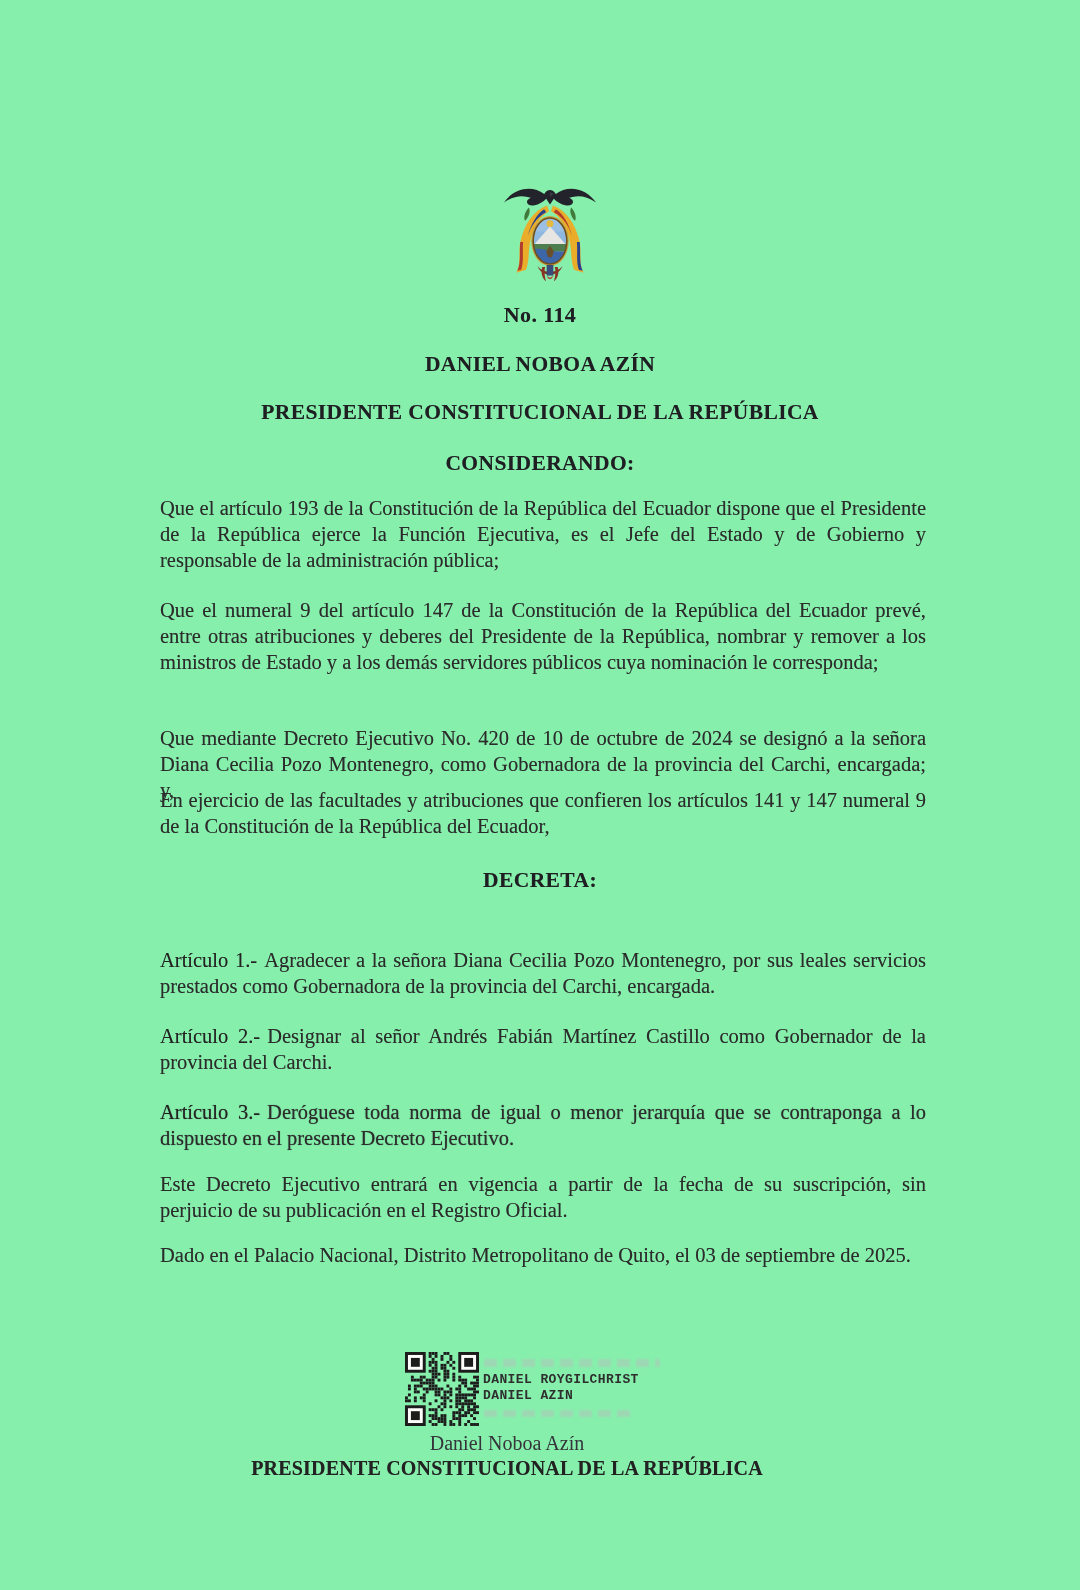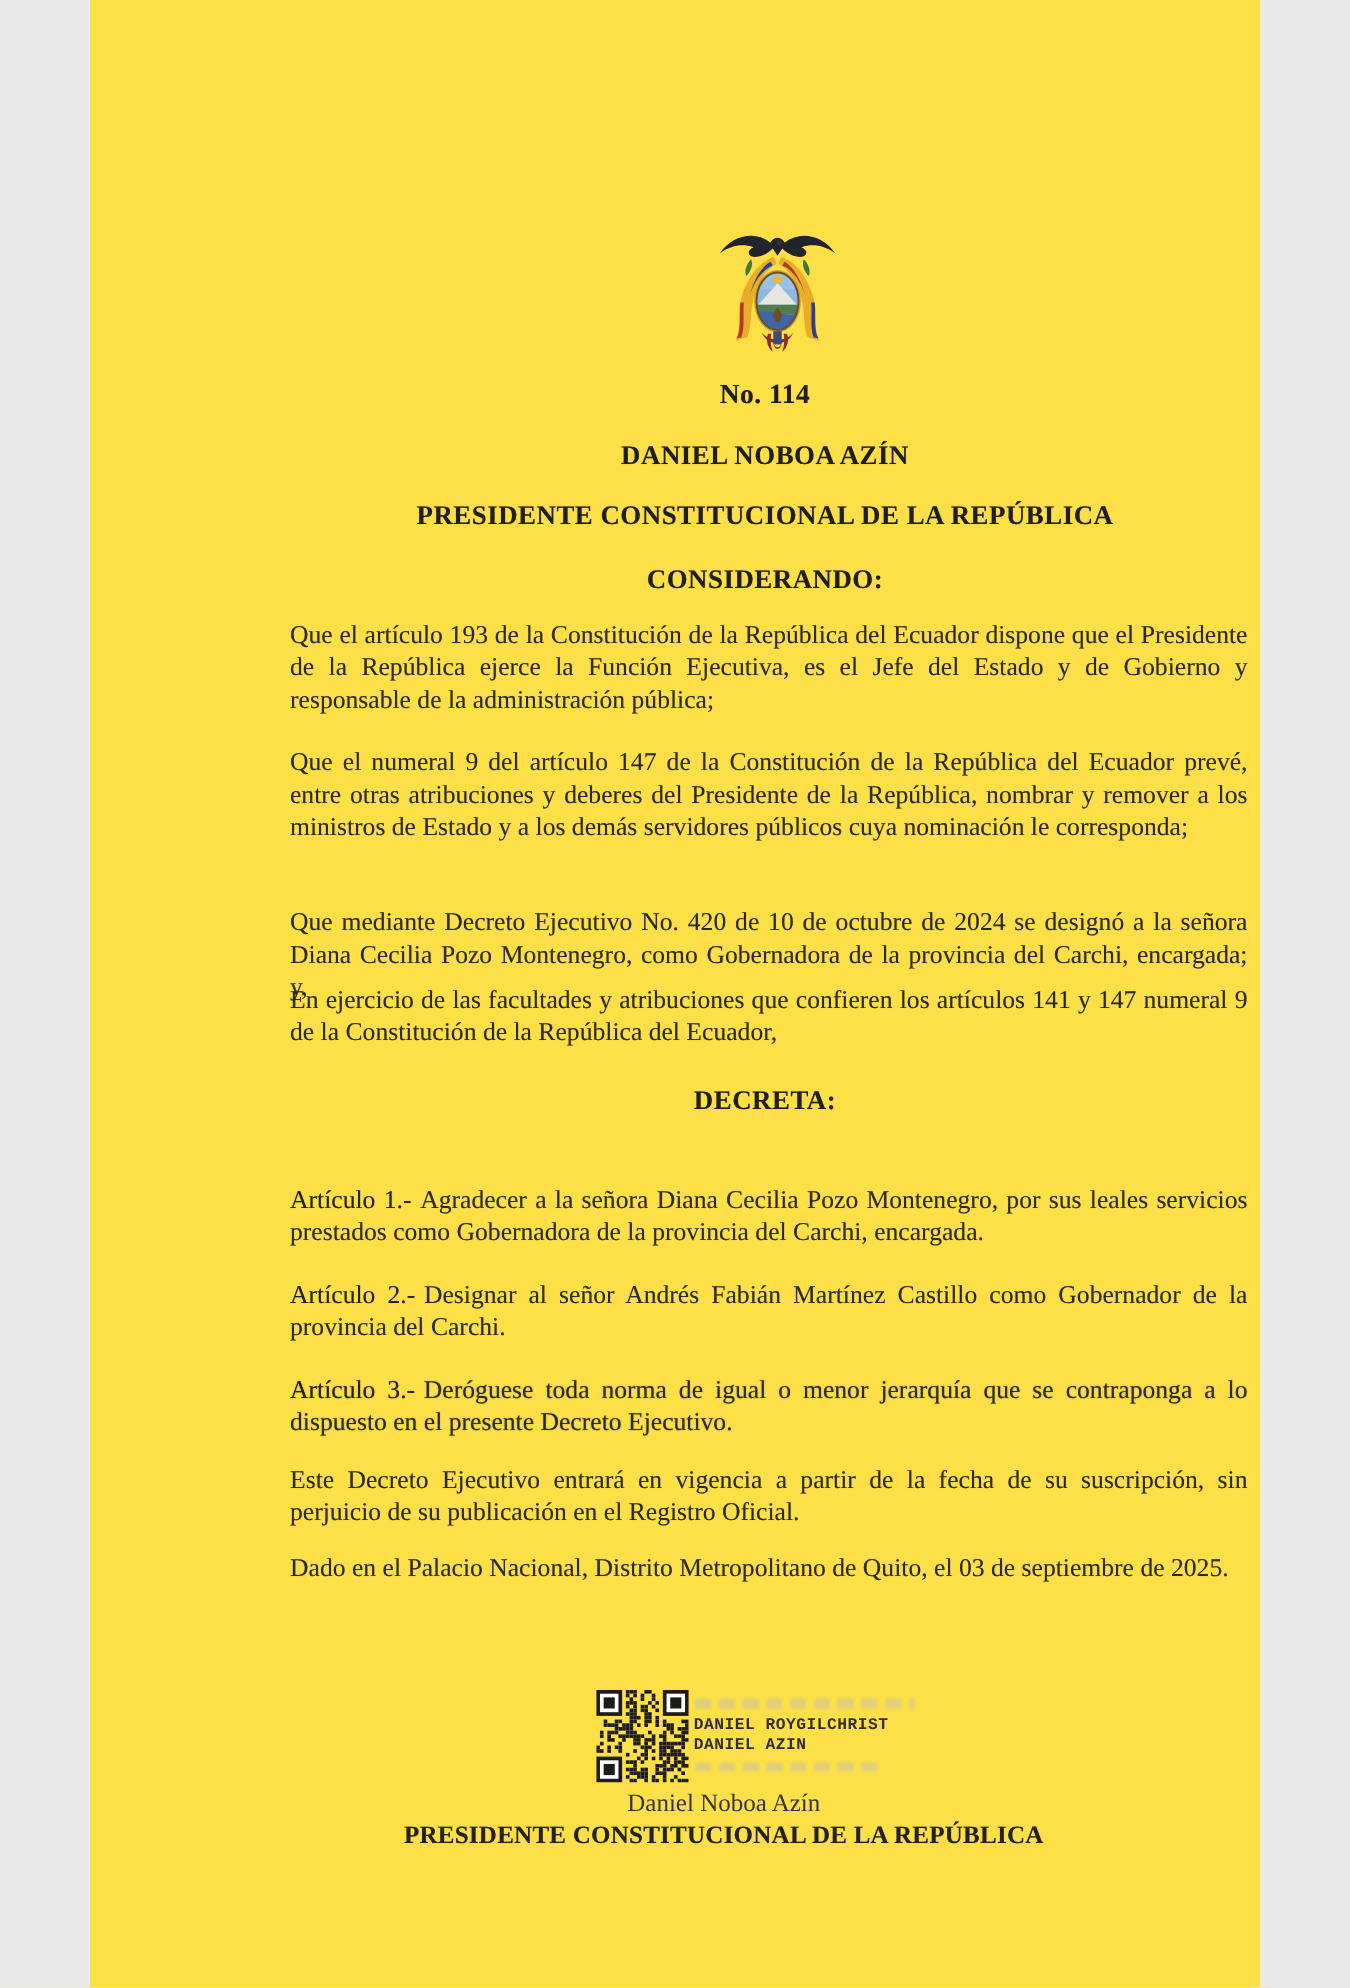--- a/index.html
+++ b/index.html
@@ -1,18 +1,18 @@
 <!DOCTYPE html>
 <html><head>
 <meta charset="utf-8">
 <style>
   html,body{margin:0;padding:0;background:#e9e9e9;}
   .page{
-    position:relative;width:936px;height:1590px;margin:0 auto;
-    background:#fde047;overflow:hidden;
+    position:relative;width:1080px;height:1590px;margin:0 auto;
+    background:#86efac;overflow:hidden;
     font-family:"Liberation Serif","DejaVu Serif",serif;color:#2b2b2b;
   }
   .abs{position:absolute;}
   .center{left:0;width:1080px;text-align:center;}
   .heading{font-weight:bold;font-size:21.5px;letter-spacing:.4px;color:#1f1f23;text-shadow:0 0 .6px rgba(30,30,30,.45);}
   .docnum{font-size:22px;}
   .body-par{left:160px;width:766px;text-align:justify;font-size:20.5px;line-height:25.8px;text-shadow:0 0 .6px rgba(40,40,40,.38);}
   .art-label{font-weight:normal;margin-right:7px;color:#222;}
   .soft-bold{text-shadow:0 0 1px rgba(30,30,30,.55);}
   .mono{font-family:"Liberation Mono","DejaVu Sans Mono",monospace;font-size:13px;line-height:15.5px;font-weight:bold;color:#2e2e2e;letter-spacing:.4px;white-space:pre-line;}

